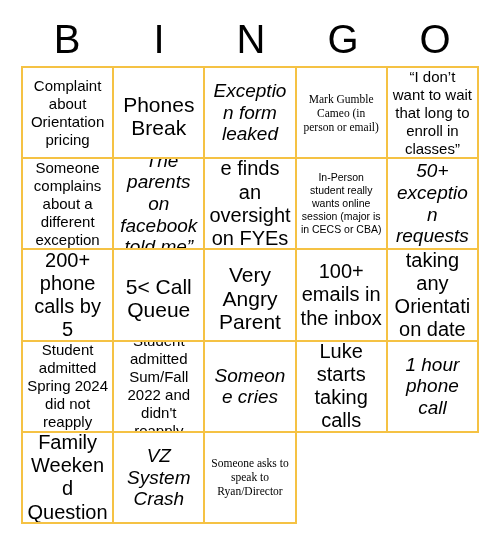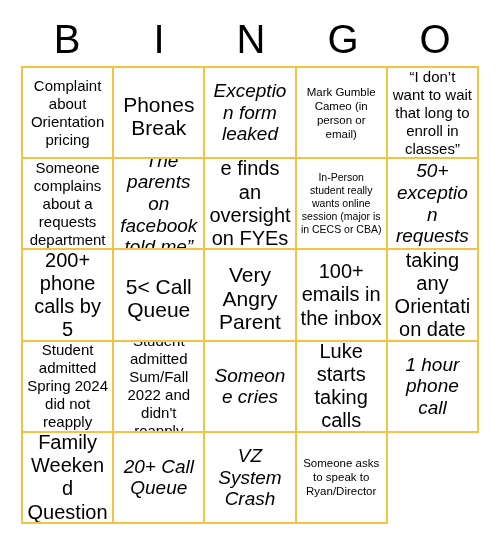--- a/index.html
+++ b/index.html
@@ -68,21 +68,21 @@
     word-wrap: break-word;
     overflow-wrap: break-word;
     hyphens: manual;
   }
 
   
   .fs-xl  { font-size: 21px; line-height: 1.12; margin-top: 7px; }
   .fs-lg  { font-size: 19px; line-height: 1.14; font-style: italic; }
   .fs-md  { font-size: 20px; line-height: 1.16; }
   .fs-sm  { font-size: 15px; line-height: 1.2; }
-  .fs-xs  { font-size: 11.5px; line-height: 1.22; }
+  .fs-xs  { font-size: 11.5px; line-height: 1.22; font-family: Liberation Serif, serif; }
   .fs-xxs { font-size: 10.5px; line-height: 1.24; }
 </style>
 </head>
 <body>
 
 <div id="bingo-card">
 
   <div id="bingo-header">
     <div class="header-letter">B</div>
     <div class="header-letter">I</div>
@@ -102,21 +102,21 @@
         <span class="cell-text fs-lg">Exception form leaked</span>
       </div>
     <div class="bingo-cell">
         <span class="cell-text fs-xs">Mark Gumble Cameo (in person or email)</span>
       </div>
 
     <div class="bingo-cell">
         <span class="cell-text fs-sm">“I don’t want to wait that long to enroll in classes”</span>
       </div>
     <div class="bingo-cell">
-        <span class="cell-text fs-sm">Someone complains about a requests department</span>
+        <span class="cell-text fs-sm">Someone complains about a different exception</span>
       </div>
     <div class="bingo-cell">
         <span class="cell-text fs-lg">“The parents on facebook told me”</span>
       </div>
     <div class="bingo-cell">
         <span class="cell-text fs-md">Someone finds an oversight on FYEs end</span>
       </div>
     <div class="bingo-cell">
         <span class="cell-text fs-xxs">In-Person student really wants online session (major is in CECS or CBA)</span>
       </div>
@@ -153,23 +153,20 @@
         <span class="cell-text fs-md">Luke starts taking calls</span>
       </div>
 
     <div class="bingo-cell">
         <span class="cell-text fs-lg">1 hour phone call</span>
       </div>
     <div class="bingo-cell">
         <span class="cell-text fs-md">Family Weekend Question</span>
       </div>
     <div class="bingo-cell">
-        <span class="cell-text fs-lg">20+ Call Queue</span>
-      </div>
-    <div class="bingo-cell">
         <span class="cell-text fs-lg">VZ System Crash</span>
       </div>
     <div class="bingo-cell">
         <span class="cell-text fs-xs">Someone asks to speak to Ryan/Director</span>
       </div>
   </div>
 
 </div>
 
 </body></html>

